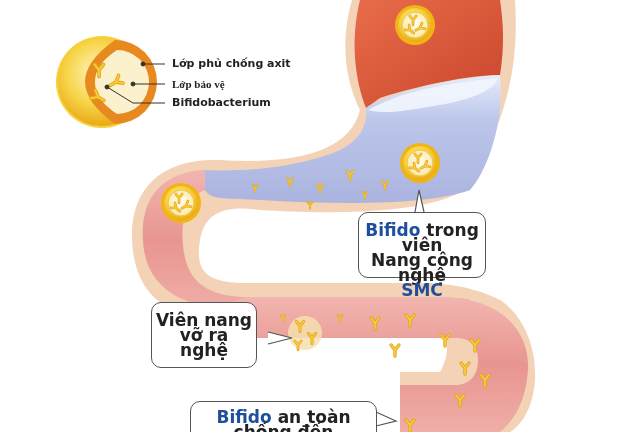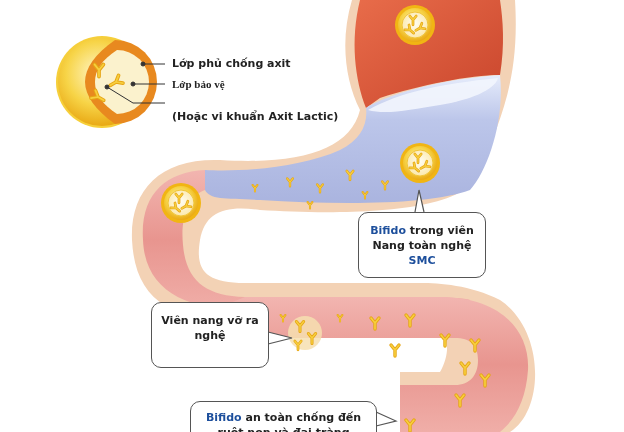--- a/index.html
+++ b/index.html
@@ -1,20 +1,20 @@
 <!DOCTYPE html>
 <html><head>
   <meta charset="utf-8">
   <style>
     html, body { margin: 0; padding: 0; background: #ffffff; }
     body { width: 624px; height: 432px; overflow: hidden; position: relative; font-family: "DejaVu Sans", sans-serif; }
     .stage { position: absolute; left: 0; top: 0; width: 624px; height: 432px; }
     svg.art { position: absolute; left: 0; top: 0; width: 624px; height: 432px; }
     .legend-label { position: absolute; font-size: 11px; font-weight: bold; color: #222; line-height: 14px; white-space: nowrap; }
-    .callout { position: absolute; background: #ffffff; border: 1.2px solid #555; border-radius: 10px; font-size: 11px; font-weight: bold; color: #222; text-align: center; line-height: 15px; box-sizing: border-box; }
+    .callout { position: absolute; background: #ffffff; border: 1.2px solid #555; border-radius: 10px; font-size: 17px; font-weight: bold; color: #222; text-align: center; line-height: 15px; box-sizing: border-box; }
     .hl { color: #1d4f9c; }
     .callout .line { display: block; }
   </style>
 </head>
 <body>
 
 <div class="stage">
 
   <svg class="art" viewBox="0 0 624 432" xmlns="http://www.w3.org/2000/svg">
     <defs>
@@ -125,29 +125,29 @@
 
     <g fill="#fff" stroke="#555" stroke-width="1.2">
       <path d="M415,212 L419,190 L424,212"></path>
       <path d="M268,332 L292,338 L268,344"></path>
       <path d="M376,412 L396,421 L376,426"></path>
     </g>
   </svg>
 
   <div class="legend-label" style="left:172px;top:57px;">Lớp phủ chống axit</div>
   <div class="legend-label" style="left:172px;top:77px;font-family:Liberation Serif, serif;">Lớp bảo vệ</div>
-  <div class="legend-label" style="left:172px;top:110px;">(Hoặc vi khuẩn Axit Lactic)</div>
+  <div class="legend-label" style="left:172px;top:96px;">Bifidobacterium</div>
 
   <div class="callout" style="left:358px;top:212px;width:128px;height:66px;padding-top:10px;">
     <span class="line"><span class="hl">Bifido</span><span> trong viên</span></span>
-    <span class="line">Nang toàn nghệ</span>
+    <span class="line">Nang công nghệ</span>
     <span class="line hl">SMC</span>
   </div>
 
-  <div class="callout" style="left:151px;top:302px;width:118px;height:66px;padding-top:10px;">
+  <div class="callout" style="left:151px;top:302px;width:106px;height:66px;padding-top:10px;">
     <span class="line">Viên nang vỡ ra</span>
     <span class="line">nghệ</span>
   </div>
 
   <div class="callout" style="left:190px;top:401px;width:187px;height:50px;padding-top:8px;">
     <span class="line"><span class="hl">Bifido</span><span> an toàn chống đến</span></span>
     <span class="line">ruột non và đại tràng</span>
   </div>
 
 </div>

